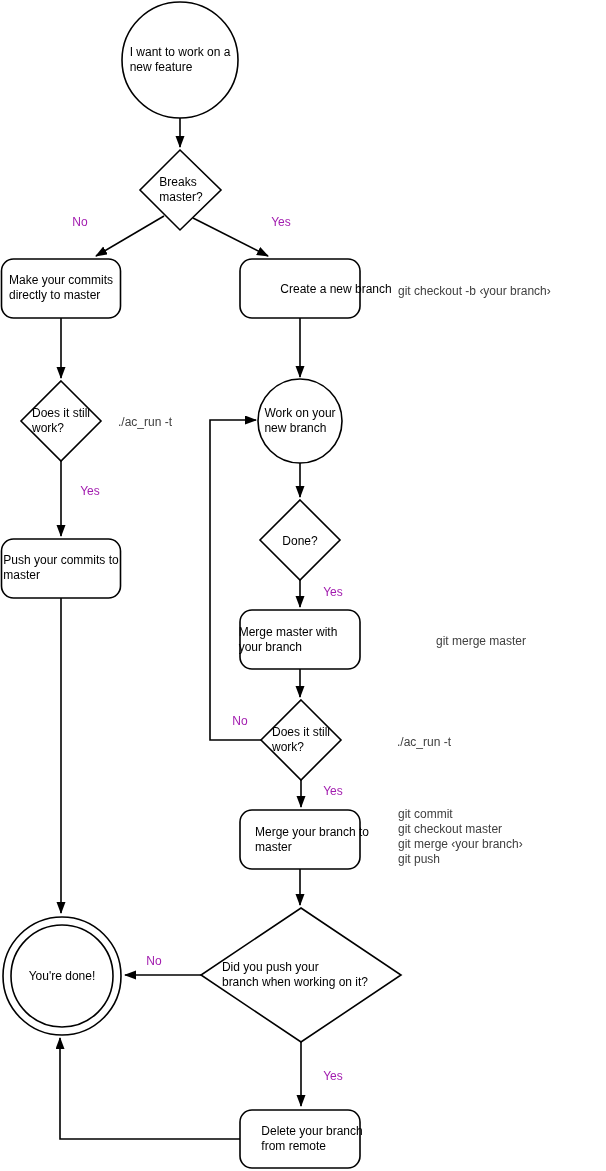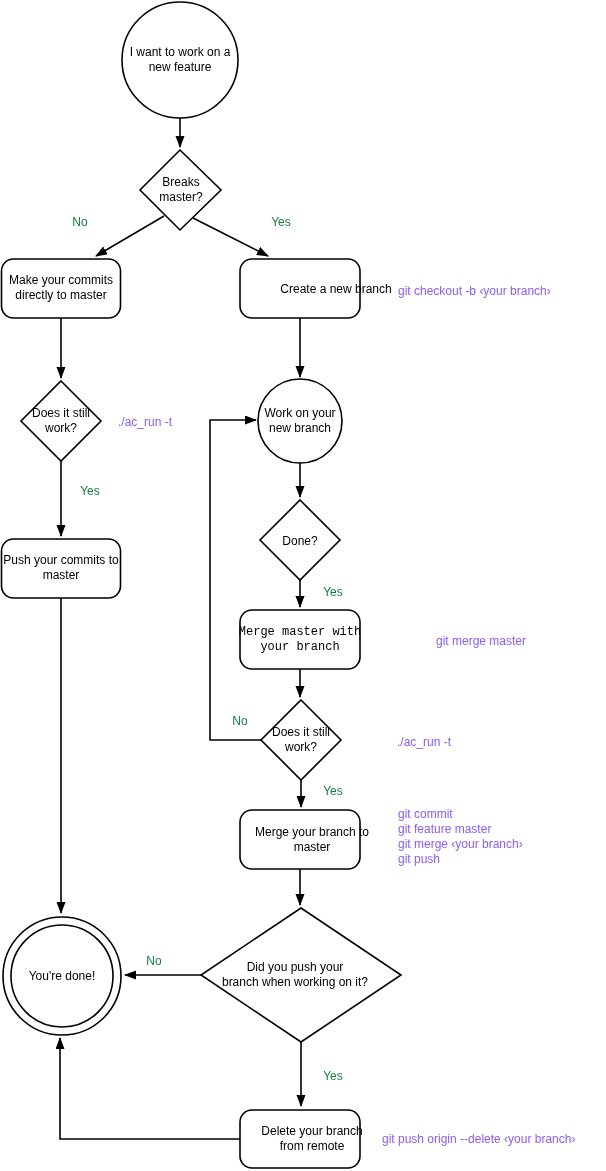--- a/index.html
+++ b/index.html
@@ -9,41 +9,41 @@
     height: 1171px;
     background: #ffffff;
     font-family: "Liberation Sans", sans-serif;
     overflow: hidden;
   }
   .stage svg { position: absolute; left: 0; top: 0; z-index: 0; }
   .label {
     position: absolute;
     z-index: 1;
     transform: translate(-50%, -50%);
-    text-align: center;
+    text-align: left;
     font-size: 12px;
     line-height: 15px;
     color: #000;
   }
   .label span { display: block; white-space: nowrap; }
   .edge-label {
     position: absolute;
     z-index: 1;
     transform: translate(-50%, -50%);
     font-size: 12px;
     line-height: 14px;
-    color: #15803d;
+    color: #a21caf;
     white-space: nowrap;
   }
   .annotation {
     position: absolute;
     z-index: 1;
     font-size: 12px;
     line-height: 15px;
-    color: #8b5cf6;
+    color: #404040;
     text-align: left;
     white-space: nowrap;
   }
   .annotation.vcenter { transform: translateY(-50%); }
   .annotation span { display: block; white-space: nowrap; }
 </style>
 </head>
 <body>
 
 <div class="stage">
@@ -117,21 +117,21 @@
     <span>Push your commits to</span>
     <span>master</span>
   </div>
   <div class="label" style="left:300px; top:421px;">
     <span>Work on your</span>
     <span>new branch</span>
   </div>
   <div class="label" style="left:300px; top:541px;">
     <span>Done?</span>
   </div>
-  <div class="label" style="left:300px; top:640px;font-family:Liberation Mono, monospace;">
+  <div class="label" style="left:288px; top:640px;">
     <span>Merge master with</span>
     <span>your branch</span>
   </div>
   <div class="label" style="left:301px; top:740px;">
     <span>Does it still</span>
     <span>work?</span>
   </div>
   <div class="label" style="left:312px; top:840px;">
     <span>Merge your branch to</span>
     <span>master</span>
@@ -156,19 +156,18 @@
   <div class="edge-label" style="left:333px; top:791px;">Yes</div>
   <div class="edge-label" style="left:154px; top:961px;">No</div>
   <div class="edge-label" style="left:333px; top:1076px;">Yes</div>
 
   <div class="annotation vcenter" style="left:398px; top:291px;">git checkout -b ‹your branch›</div>
   <div class="annotation vcenter" style="left:118px; top:422px;">./ac_run -t</div>
   <div class="annotation vcenter" style="left:400px; top:641px;margin-left:36px;">git merge master</div>
   <div class="annotation vcenter" style="left:397px; top:742px;">./ac_run -t</div>
   <div class="annotation" style="left:398px; top:807px;">
     <span>git commit</span>
-    <span>git feature master</span>
+    <span>git checkout master</span>
     <span>git merge ‹your branch›</span>
     <span>git push</span>
   </div>
-  <div class="annotation vcenter" style="left:382px; top:1139px;">git push origin --delete ‹your branch›</div>
 
 </div>
 
 </body></html>

